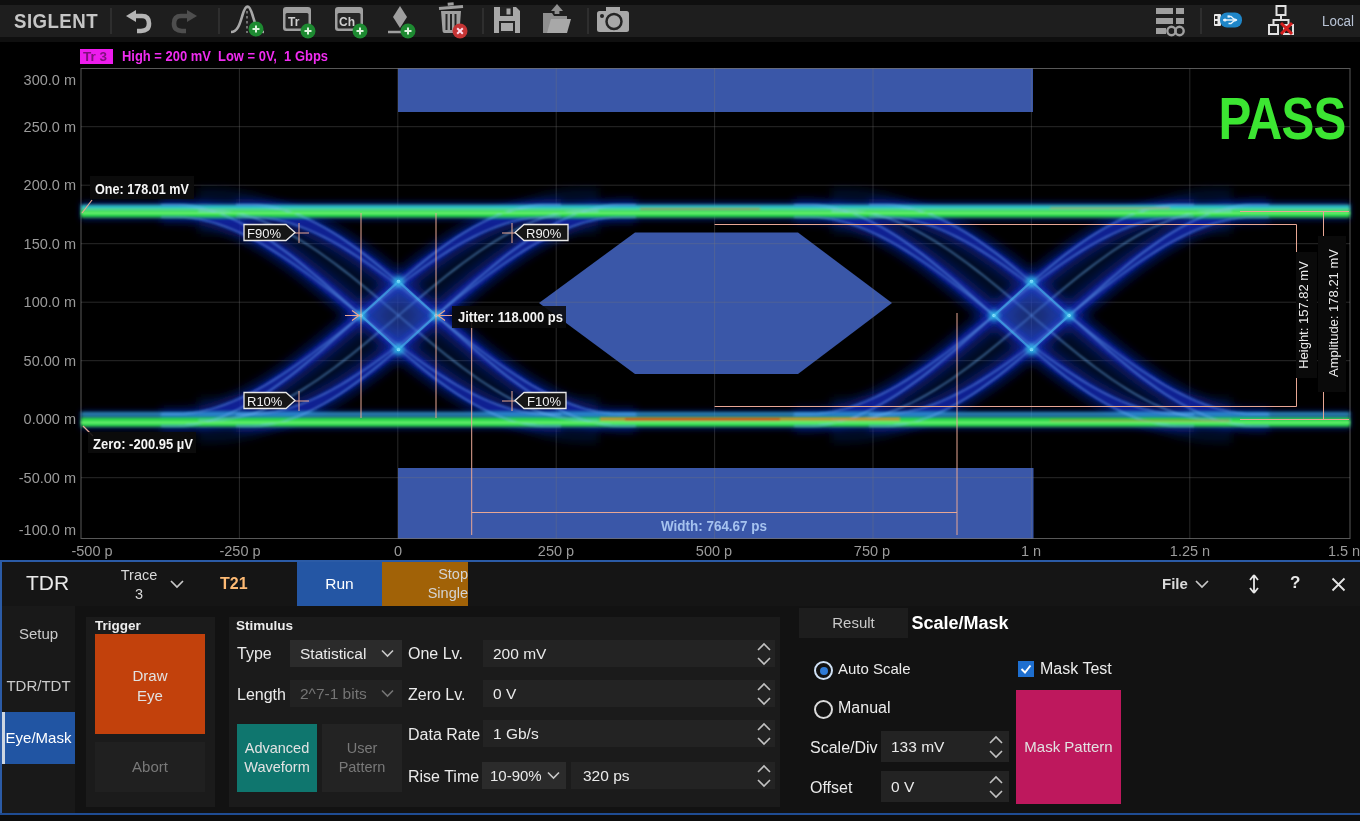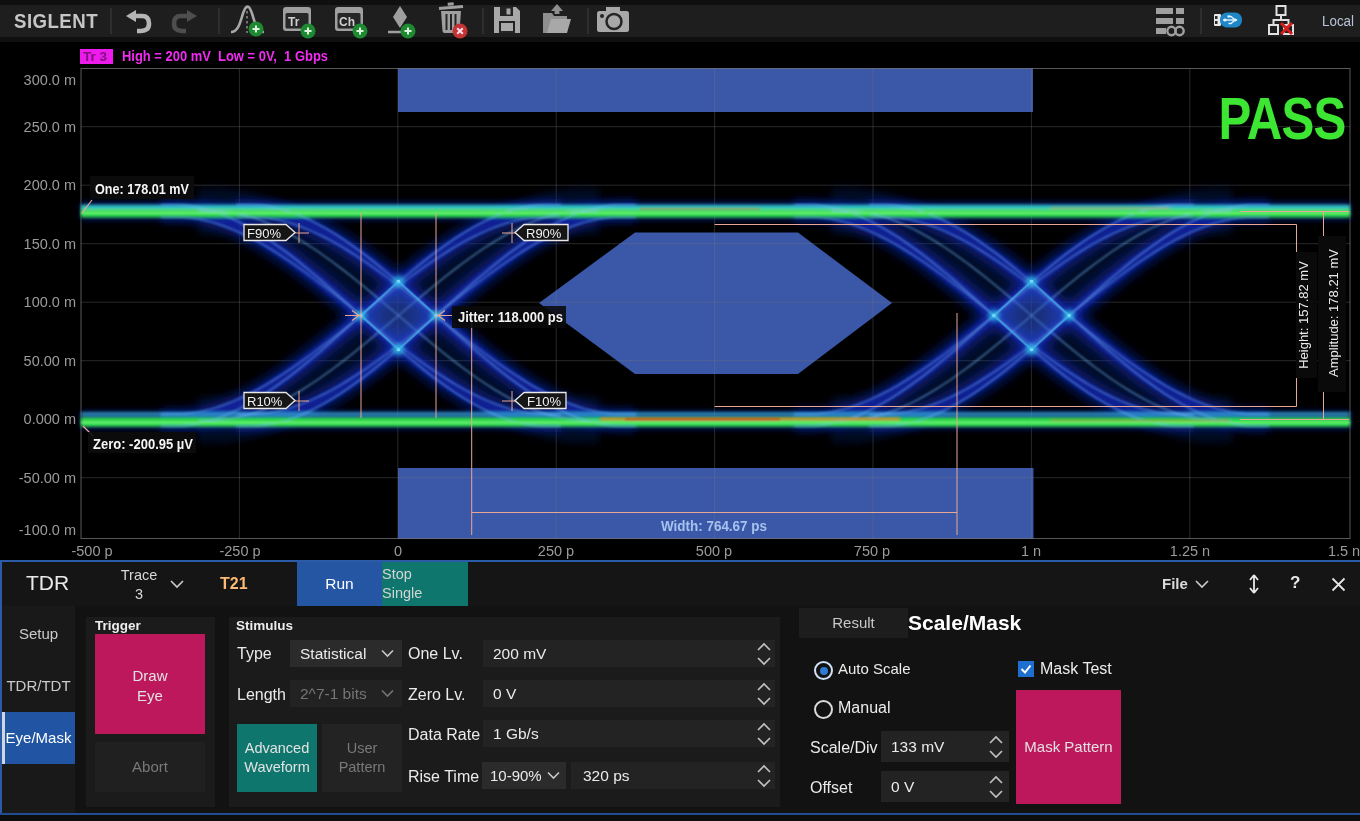--- a/index.html
+++ b/index.html
@@ -341,41 +341,41 @@
 <div class="abs" style="left:0;top:813px;width:1360px;height:2px;background:#1f4c93"></div>
 <div class="abs" style="left:0;top:815px;width:1360px;height:6px;background:#0d0d0d"></div>
 
 <div class="abs" style="left:26px;top:571px;font-size:21px;color:#e9e9e9">TDR</div>
 <div class="abs" style="left:99px;top:566px;width:80px;text-align:center;font-size:14.5px;color:#d8d8d8;line-height:19px">Trace<br>3</div>
 <svg class="abs" style="left:169px;top:579px" width="16" height="10">
       <path d="M2,2 L8,8 L14,2" stroke="#c8c8c8" stroke-width="1.7" fill="none"></path>
     </svg>
 <div class="abs" style="left:220px;top:575px;font-size:16px;font-weight:bold;color:#fdba74">T21</div>
 <div class="abs" style="left:297px;top:562px;width:85px;height:44px;background:#2456a4;color:#fff;font-size:15.5px;text-align:center;line-height:44px">Run</div>
-<div class="abs" style="left:382px;top:562px;width:86px;height:44px;background:#0f766e;color:#d4d4d4;font-size:14.5px;text-align:left;line-height:19px;padding-top:3px;box-sizing:border-box">Stop<br>Single</div>
+<div class="abs" style="left:382px;top:562px;width:86px;height:44px;background:#a16207;color:#d4d4d4;font-size:14.5px;text-align:right;line-height:19px;padding-top:3px;box-sizing:border-box">Stop<br>Single</div>
 <div class="abs" style="left:1162px;top:575px;font-size:15px;color:#dadada;font-weight:600">File</div>
 <svg class="abs" style="left:1194px;top:579px" width="16" height="10">
       <path d="M2,2 L8,8 L14,2" stroke="#c8c8c8" stroke-width="1.7" fill="none"></path>
     </svg>
 <svg class="abs" style="left:1246px;top:572px" width="16" height="24">
       <path d="M8,3 L8,21 M8,3 L4,8 M8,3 L12,8 M8,21 L4,16 M8,21 L12,16" stroke="#e8e8e8" stroke-width="1.8" fill="none"></path>
     </svg>
 <div class="abs" style="left:1290px;top:573px;font-size:17px;color:#e8e8e8;font-weight:600">?</div>
 <svg class="abs" style="left:1331px;top:577px" width="15" height="15">
       <path d="M1.5,1.5 L13.5,13.5 M13.5,1.5 L1.5,13.5" stroke="#e4e4e4" stroke-width="1.8"></path>
     </svg>
 
 <div class="abs" style="left:2px;top:608px;width:73px;height:52px;color:#cbcbcb;font-size:15px;text-align:center;line-height:52px">Setup</div>
 <div class="abs" style="left:2px;top:660px;width:73px;height:52px;color:#cbcbcb;font-size:15px;text-align:center;line-height:52px">TDR/TDT</div>
 <div class="abs" style="left:2px;top:712px;width:73px;height:52px;background:#2155a3;color:#fff;font-size:15px;text-align:center;line-height:52px">Eye/Mask</div>
 <div class="abs" style="left:2px;top:712px;width:3px;height:52px;background:#cdd6e2"></div>
 
 <div class="abs" style="left:86px;top:617px;width:129px;height:190px;background:#1b1b1b"></div>
 <div class="abs" style="left:95px;top:618px;font-size:13.5px;font-weight:bold;color:#ececec">Trigger</div>
-<div class="abs" style="left:95px;top:634px;width:110px;height:100px;background:#be185d;color:#e2e2e2;font-size:15px;text-align:center;line-height:20px;padding-top:32px;box-sizing:border-box">Draw<br>Eye</div>
+<div class="abs" style="left:95px;top:634px;width:110px;height:100px;background:#c2410c;color:#e2e2e2;font-size:15px;text-align:center;line-height:20px;padding-top:32px;box-sizing:border-box">Draw<br>Eye</div>
 <div class="abs" style="left:95px;top:742px;width:110px;height:50px;background:#202020;color:#797979;font-size:15px;text-align:center;line-height:50px">Abort</div>
 
 <div class="abs" style="left:229px;top:617px;width:551px;height:190px;background:#1b1b1b"></div>
 <div class="abs" style="left:236px;top:618px;font-size:13.5px;font-weight:bold;color:#ececec">Stimulus</div>
 <div class="abs" style="left:237px;top:645px;font-size:16px;color:#eaeaea">Type</div>
 <div class="abs" style="left:290px;top:640px;width:112px;height:27px;background:#2b2b2b"></div>
 <div class="abs" style="left:300px;top:645px;font-size:15.5px;color:#eaeaea">Statistical</div>
 <svg class="abs" style="left:380px;top:649px" width="15" height="9">
       <path d="M2,1.5 L7.5,7 L13,1.5" stroke="#c8c8c8" stroke-width="1.6" fill="none"></path>
     </svg>
@@ -412,21 +412,21 @@
       <path d="M2,9 L8,3 L14,9 M2,17 L8,23 L14,17" stroke="#c2c2c2" stroke-width="1.6" fill="none"></path>
     </svg>
 <svg class="abs" style="left:756px;top:721px" width="16" height="26">
       <path d="M2,9 L8,3 L14,9 M2,17 L8,23 L14,17" stroke="#c2c2c2" stroke-width="1.6" fill="none"></path>
     </svg>
 <svg class="abs" style="left:756px;top:763px" width="16" height="26">
       <path d="M2,9 L8,3 L14,9 M2,17 L8,23 L14,17" stroke="#c2c2c2" stroke-width="1.6" fill="none"></path>
     </svg>
 
 <div class="abs" style="left:799px;top:608px;width:109px;height:30px;background:#1d1d1d;color:#c9c9c9;font-size:15px;text-align:center;line-height:30px">Result</div>
-<div class="abs" style="left:908px;top:608px;width:104px;height:30px;color:#fff;font-size:21px;font-weight:bold;text-align:center;line-height:30px">Scale/Mask</div>
+<div class="abs" style="left:908px;top:608px;width:104px;height:30px;color:#fff;font-size:18px;font-weight:bold;text-align:center;line-height:30px">Scale/Mask</div>
 <div class="abs" style="left:814px;top:661px;width:15px;height:15px;border-radius:50%;border:2px solid #cfe0f4;background:#121212"></div>
 <div class="abs" style="left:819.5px;top:666.5px;width:8px;height:8px;border-radius:50%;background:#2e7ad6"></div>
 <div class="abs" style="left:838px;top:660px;font-size:15px;color:#ececec">Auto Scale</div>
 <div class="abs" style="left:814px;top:700px;width:15px;height:15px;border-radius:50%;border:2px solid #dadada;background:#121212"></div>
 <div class="abs" style="left:838px;top:699px;font-size:16px;color:#ececec">Manual</div>
 <div class="abs" style="left:810px;top:739px;font-size:16px;color:#eaeaea">Scale/Div</div>
 <div class="abs" style="left:881px;top:731px;width:128px;height:31px;background:#232323"></div>
 <div class="abs" style="left:891px;top:738px;font-size:15.5px;color:#eaeaea">133 mV</div>
 <svg class="abs" style="left:988px;top:734px" width="16" height="26">
       <path d="M2,9 L8,3 L14,9 M2,17 L8,23 L14,17" stroke="#c2c2c2" stroke-width="1.6" fill="none"></path>

